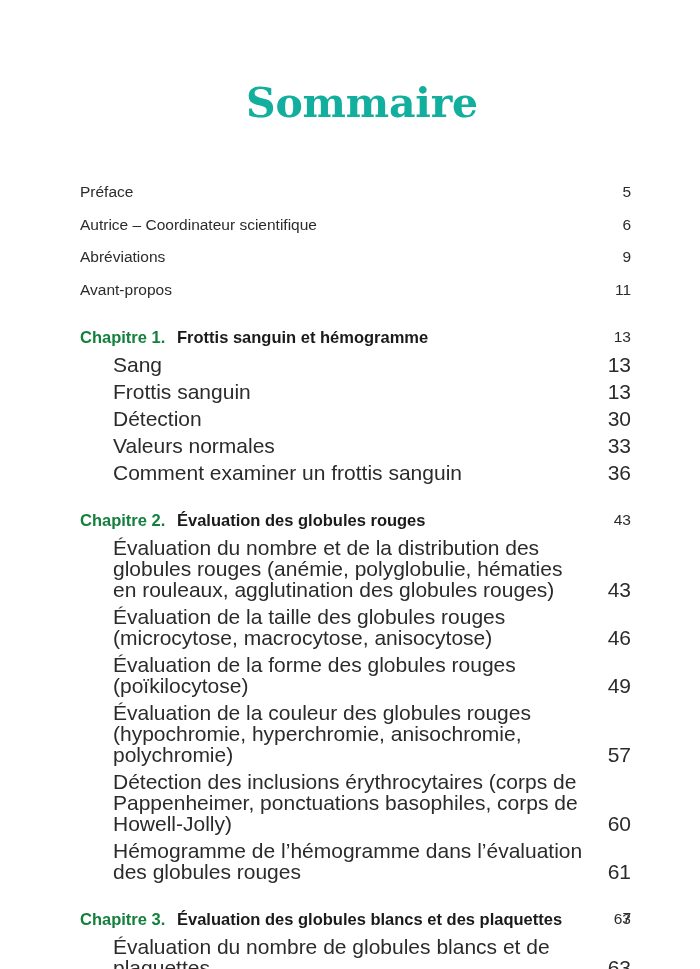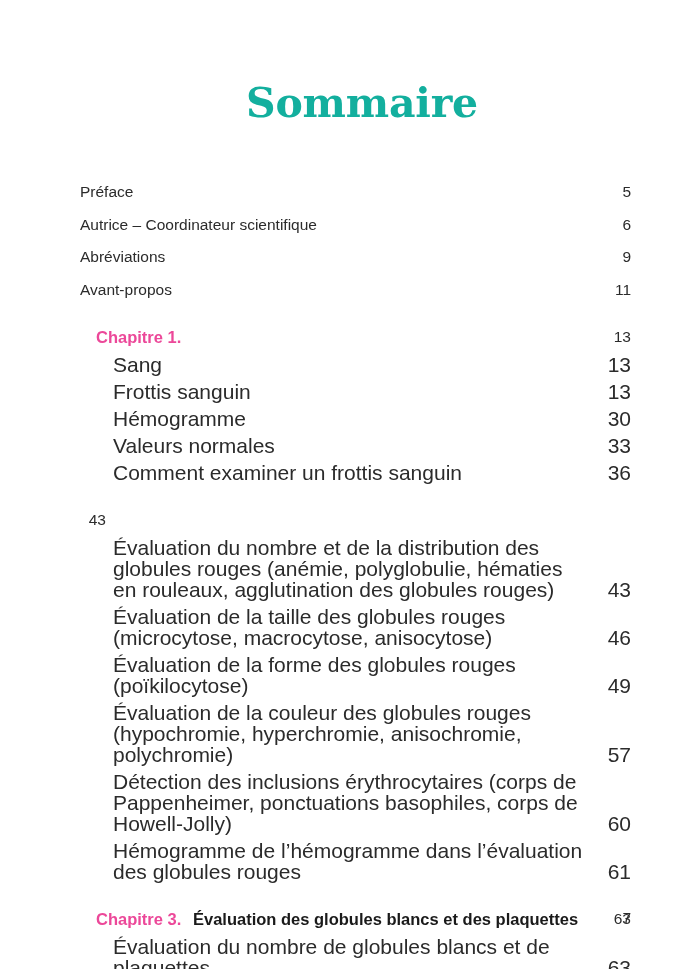--- a/index.html
+++ b/index.html
@@ -83,24 +83,23 @@
     font-weight: bold;
     margin-bottom: 6px;
   }
   .chapter-head .head-text {
     display: flex;
     flex: 0 1 auto;
     padding-right: 14px;
     white-space: nowrap;
   }
   .chapter-head .chap-no {
-    color: #ec4899;
+    color: #15803d;
     min-width: 97px;
     display: inline-block;
-    margin-left: 16px;
   }
   .chapter-head .chap-title {
     color: #1a1a1a;
   }
   .chapter-head .pageno {
     font-weight: normal;
     color: #2b2b2b;
     font-size: 15.5px;
     min-width: 26px;
     text-align: right;
@@ -166,49 +165,54 @@
       <div class="row">
         <span class="label">Avant-propos</span>
         <span class="pageno">11</span>
       </div>
     </div>
 
     <div class="chapter-block">
       <div class="chapter-head">
         <span class="head-text">
           <span class="chap-no">Chapitre 1.</span>
+          <span class="chap-title">Frottis sanguin et hémogramme</span>
         </span>
         <span class="pageno">13</span>
       </div>
       <div class="entries">
         <div class="entry">
           <span class="label">Sang</span>
           <span class="pageno">13</span>
         </div>
         <div class="entry">
           <span class="label">Frottis sanguin</span>
           <span class="pageno">13</span>
         </div>
         <div class="entry">
-          <span class="label">Hémogramme</span>
+          <span class="label">Détection</span>
           <span class="pageno">30</span>
         </div>
         <div class="entry">
           <span class="label">Valeurs normales</span>
           <span class="pageno">33</span>
         </div>
         <div class="entry">
           <span class="label">Comment examiner un frottis sanguin</span>
           <span class="pageno">36</span>
         </div>
       </div>
     </div>
 
     <div class="chapter-block">
       <div class="chapter-head">
+        <span class="head-text">
+          <span class="chap-no">Chapitre 2.</span>
+          <span class="chap-title">Évaluation des globules rouges</span>
+        </span>
         <span class="pageno">43</span>
       </div>
       <div class="entries">
         <div class="entry">
           <span class="label">Évaluation du nombre et de la distribution des globules rouges (anémie, polyglobulie, hématies en rouleaux, agglutination des globules rouges)</span>
           <span class="pageno">43</span>
         </div>
         <div class="entry">
           <span class="label">Évaluation de la taille des globules rouges (microcytose, macrocytose, anisocytose)</span>
           <span class="pageno">46</span>

